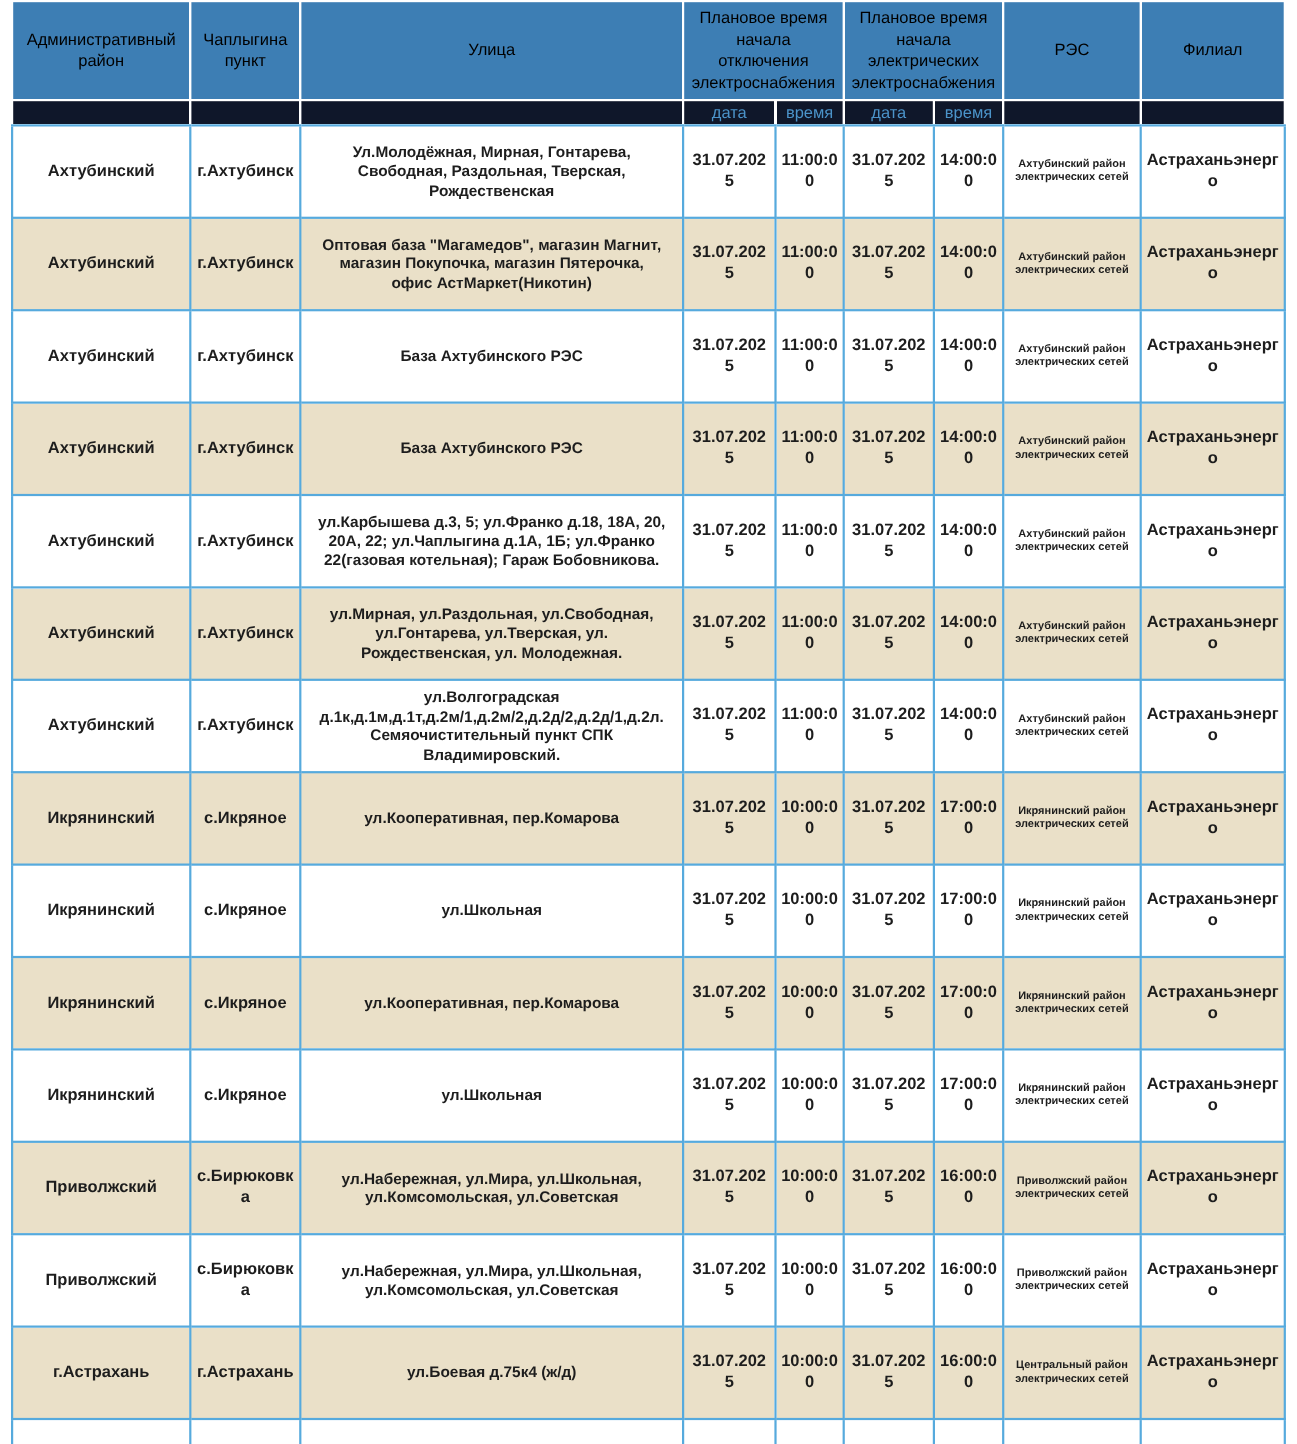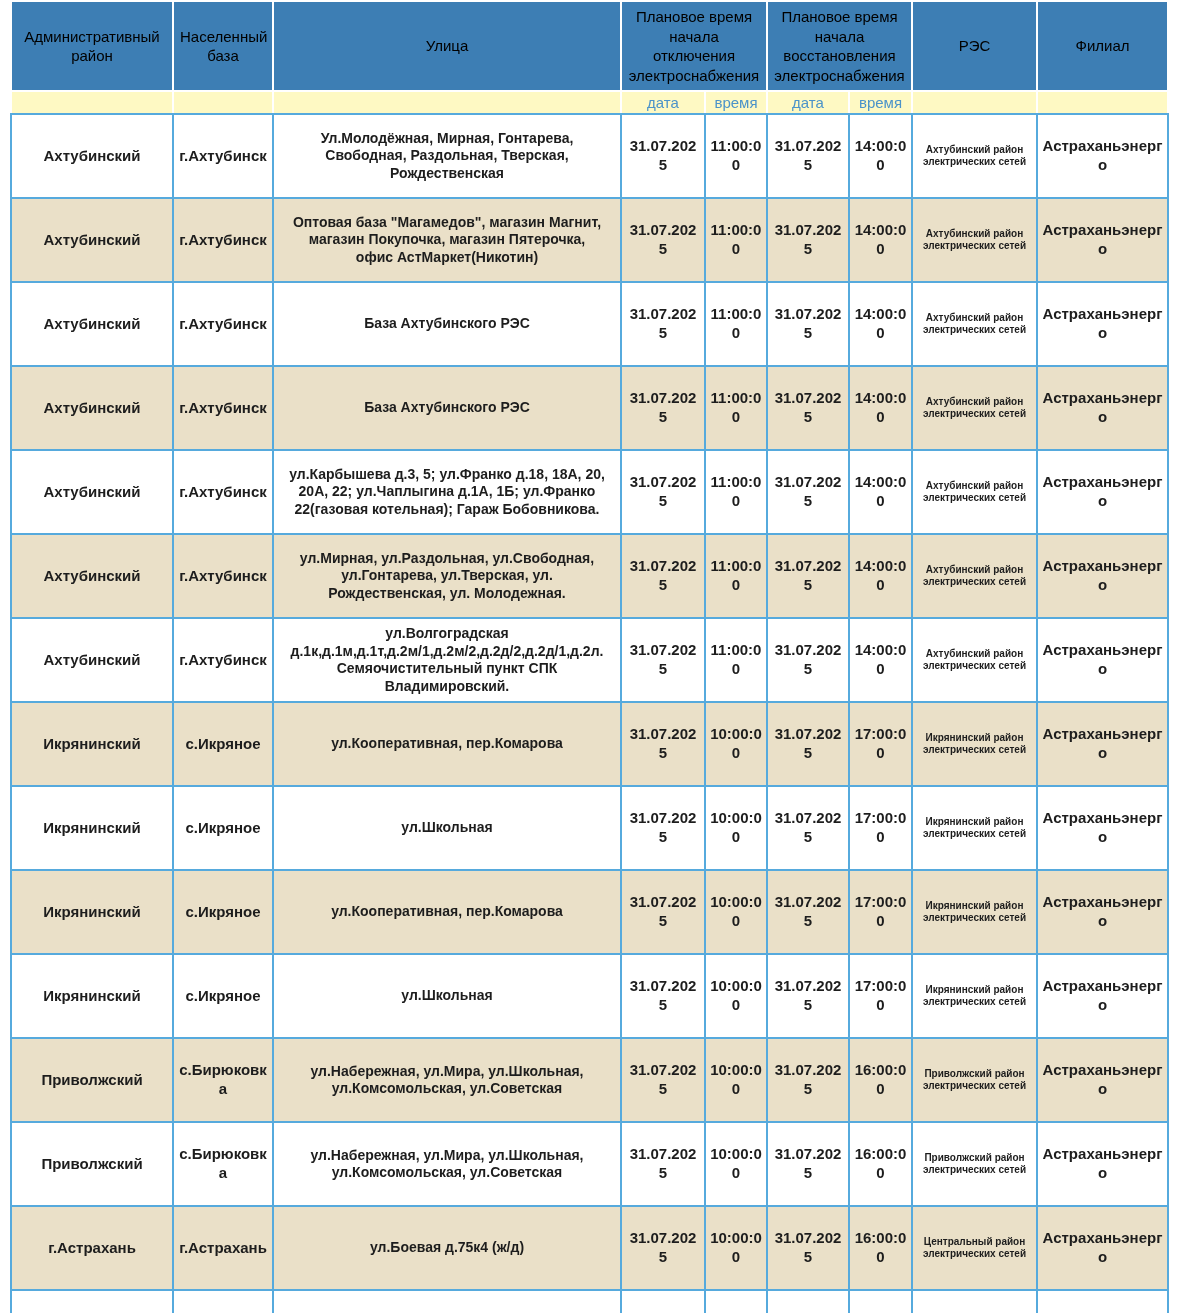--- a/index.html
+++ b/index.html
@@ -7,21 +7,21 @@
   .wrap { padding:0 12px 0 10px; width:1157px; }
 
   table.outage { border-collapse:collapse; table-layout:fixed; width:1157px; }
   th, td { text-align:center; vertical-align:middle; overflow:hidden; }
 
   thead tr.main-head th {
     background:#3d7eb4; color:#000000; font-weight:400; font-size:15px;
     border:2px solid #ffffff; height:84px; padding:2px 6px; line-height:1.3;
   }
   thead tr.sub-head th {
-    background:#fef9c3; color:#4b93c9; font-weight:400; font-size:15px;
+    background:#0f172a; color:#4b93c9; font-weight:400; font-size:15px;
     border-left:2px solid #ffffff; border-right:2px solid #ffffff;
     border-top:2px solid #ffffff; border-bottom:2px solid #56aadd;
     height:19px; padding:1px;
   }
 
   tbody td {
     border:2px solid #56aadd; background:#ffffff;
     font-weight:700; font-size:15px; color:#1d1d1d;
     padding:3px 4px; line-height:1.25; height:76px;
     word-wrap:break-word;
@@ -43,24 +43,24 @@
       <col style="width:84px">
         <col style="width:62px">
         <col style="width:82px">
       <col style="width:63px">
         <col style="width:125px">
         <col style="width:131px">
     </colgroup>
     <thead>
       <tr class="main-head">
         <th>Административный район</th>
-        <th>Населенный база</th>
+        <th>Чаплыгина пункт</th>
         <th>Улица</th>
         <th colspan="2">Плановое время начала отключения электроснабжения</th>
-        <th colspan="2">Плановое время начала восстановления электроснабжения</th>
+        <th colspan="2">Плановое время начала электрических электроснабжения</th>
         <th>РЭС</th>
         <th>Филиал</th>
       </tr>
       <tr class="sub-head">
         <th></th>
         <th></th>
         <th></th>
         <th>дата</th>
         <th>время</th>
         <th>дата</th>

